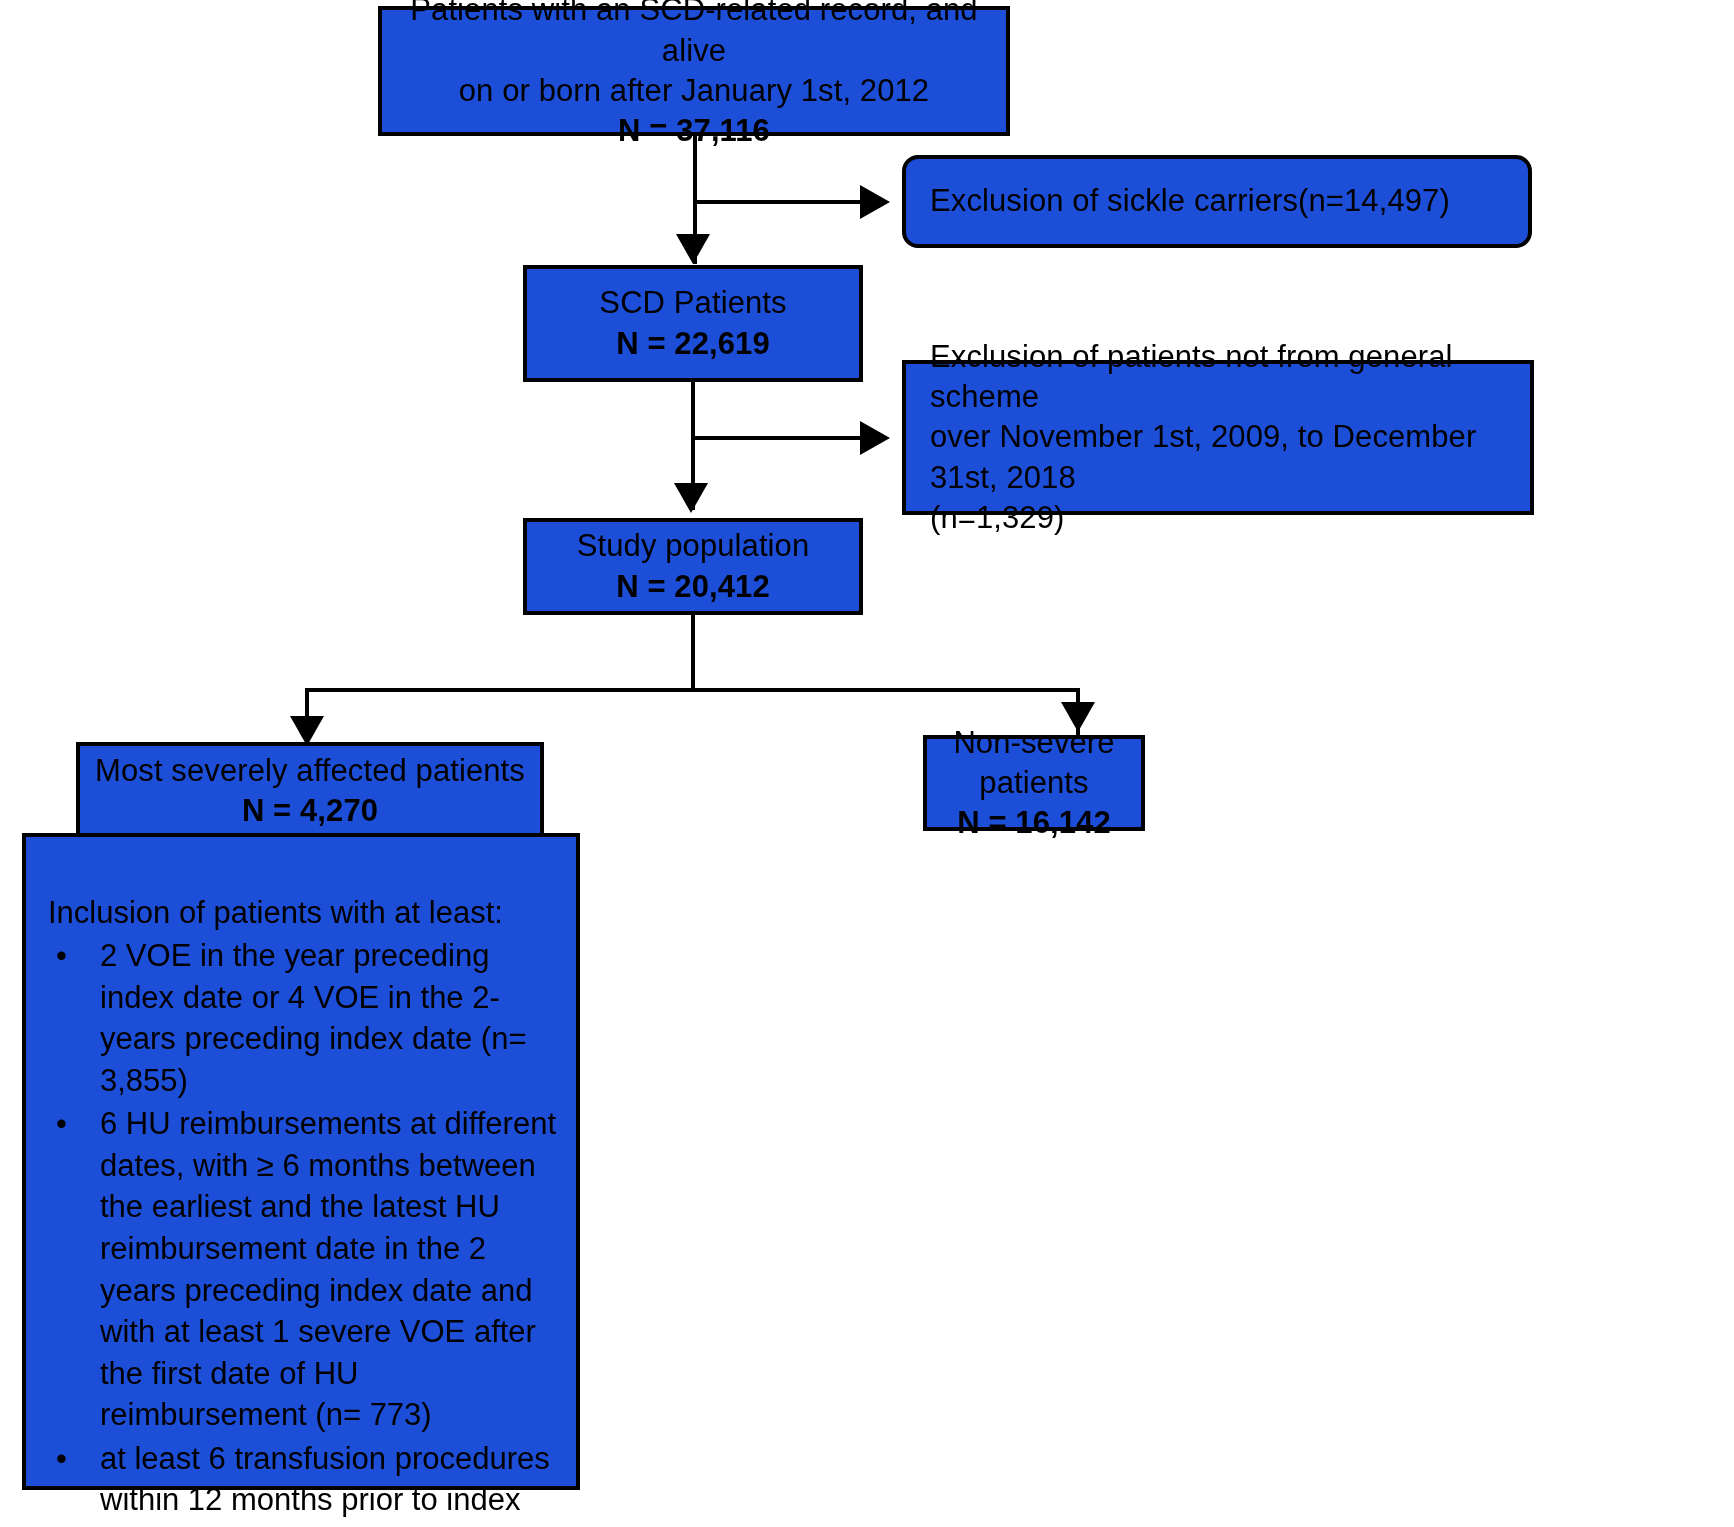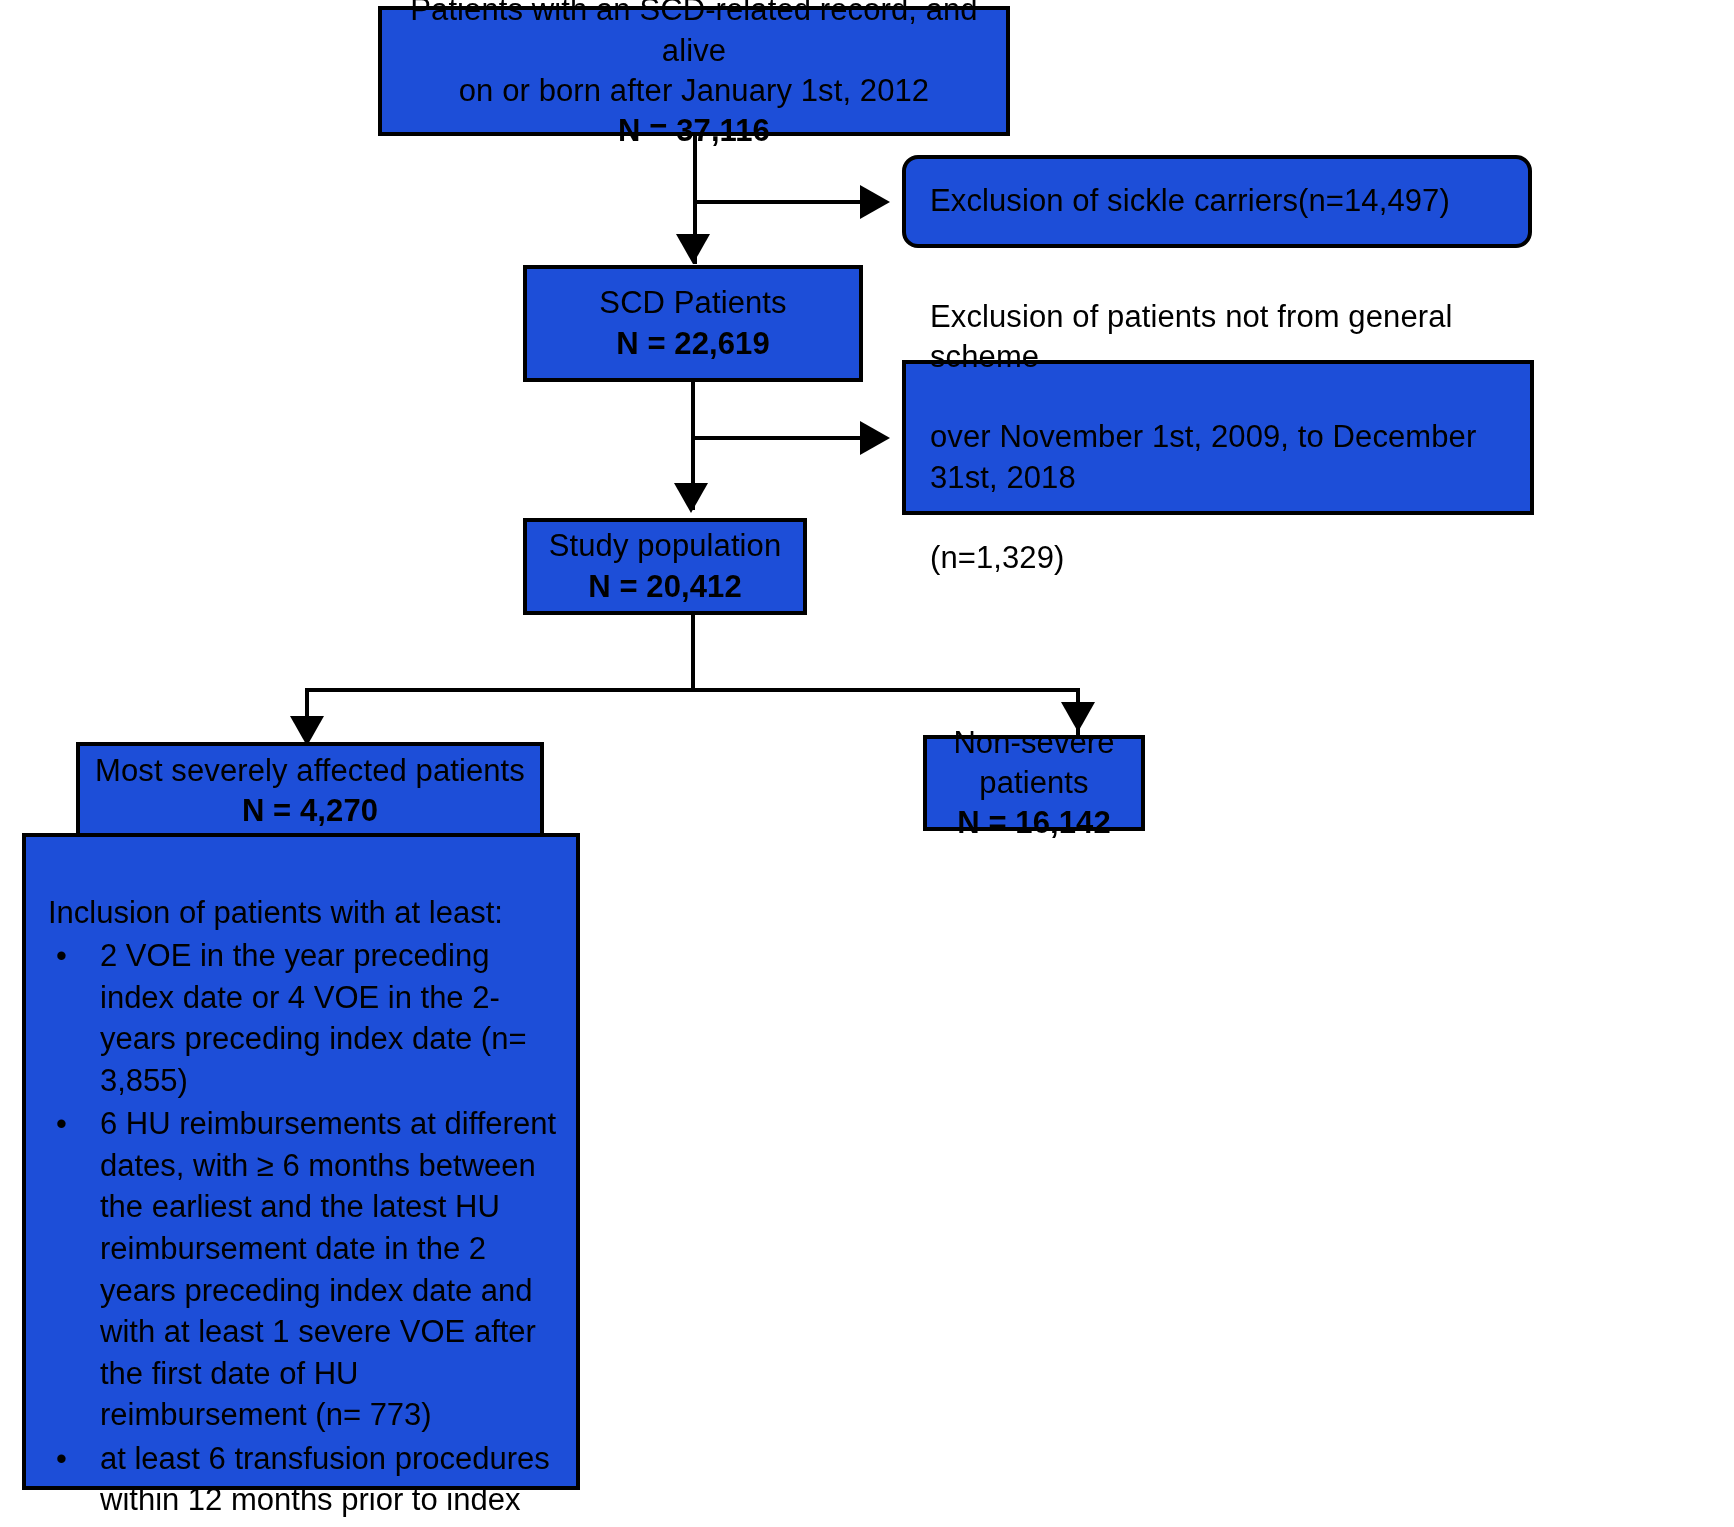--- a/index.html
+++ b/index.html
@@ -126,27 +126,27 @@
     <span class="line1">SCD Patients</span>
     <span class="line2 bold">N = 22,619</span>
   </div>
 
   <div class="vline" style="left:691px; top:362px; height:148px;"></div>
   <div class="arrow-down" style="left:674px; top:483px;"></div>
 
   <div class="hline" style="left:691px; top:436px; width:172px;"></div>
   <div class="arrow-right" style="left:860px; top:421px;"></div>
 
-  <div class="box left" id="exclusion-scheme-box" style="left:902px; top:360px; width:632px; height:155px; padding-left:24px;gap:40px;">
+  <div class="box left" id="exclusion-scheme-box" style="left:902px; top:360px; width:632px; height:155px; padding-left:24px;">
     <span class="line1">Exclusion of patients not from general scheme</span>
     <span class="line2">over November 1st, 2009, to December 31st, 2018</span>
     <span class="line3">(n=1,329)</span>
   </div>
 
-  <div class="box center" id="study-box" style="left:523px; top:518px; width:284px; height:97px;">
+  <div class="box center" id="study-box" style="left:523px; top:518px; width:340px; height:97px;">
     <span class="line1">Study population</span>
     <span class="line2 bold">N = 20,412</span>
   </div>
 
   <div class="vline" style="left:691px; top:615px; height:75px;"></div>
   <div class="hline" style="left:305px; top:688px; width:775px;"></div>
 
   <div class="vline" style="left:305px; top:688px; height:62px;"></div>
   <div class="arrow-down" style="left:290px; top:716px;"></div>
 

